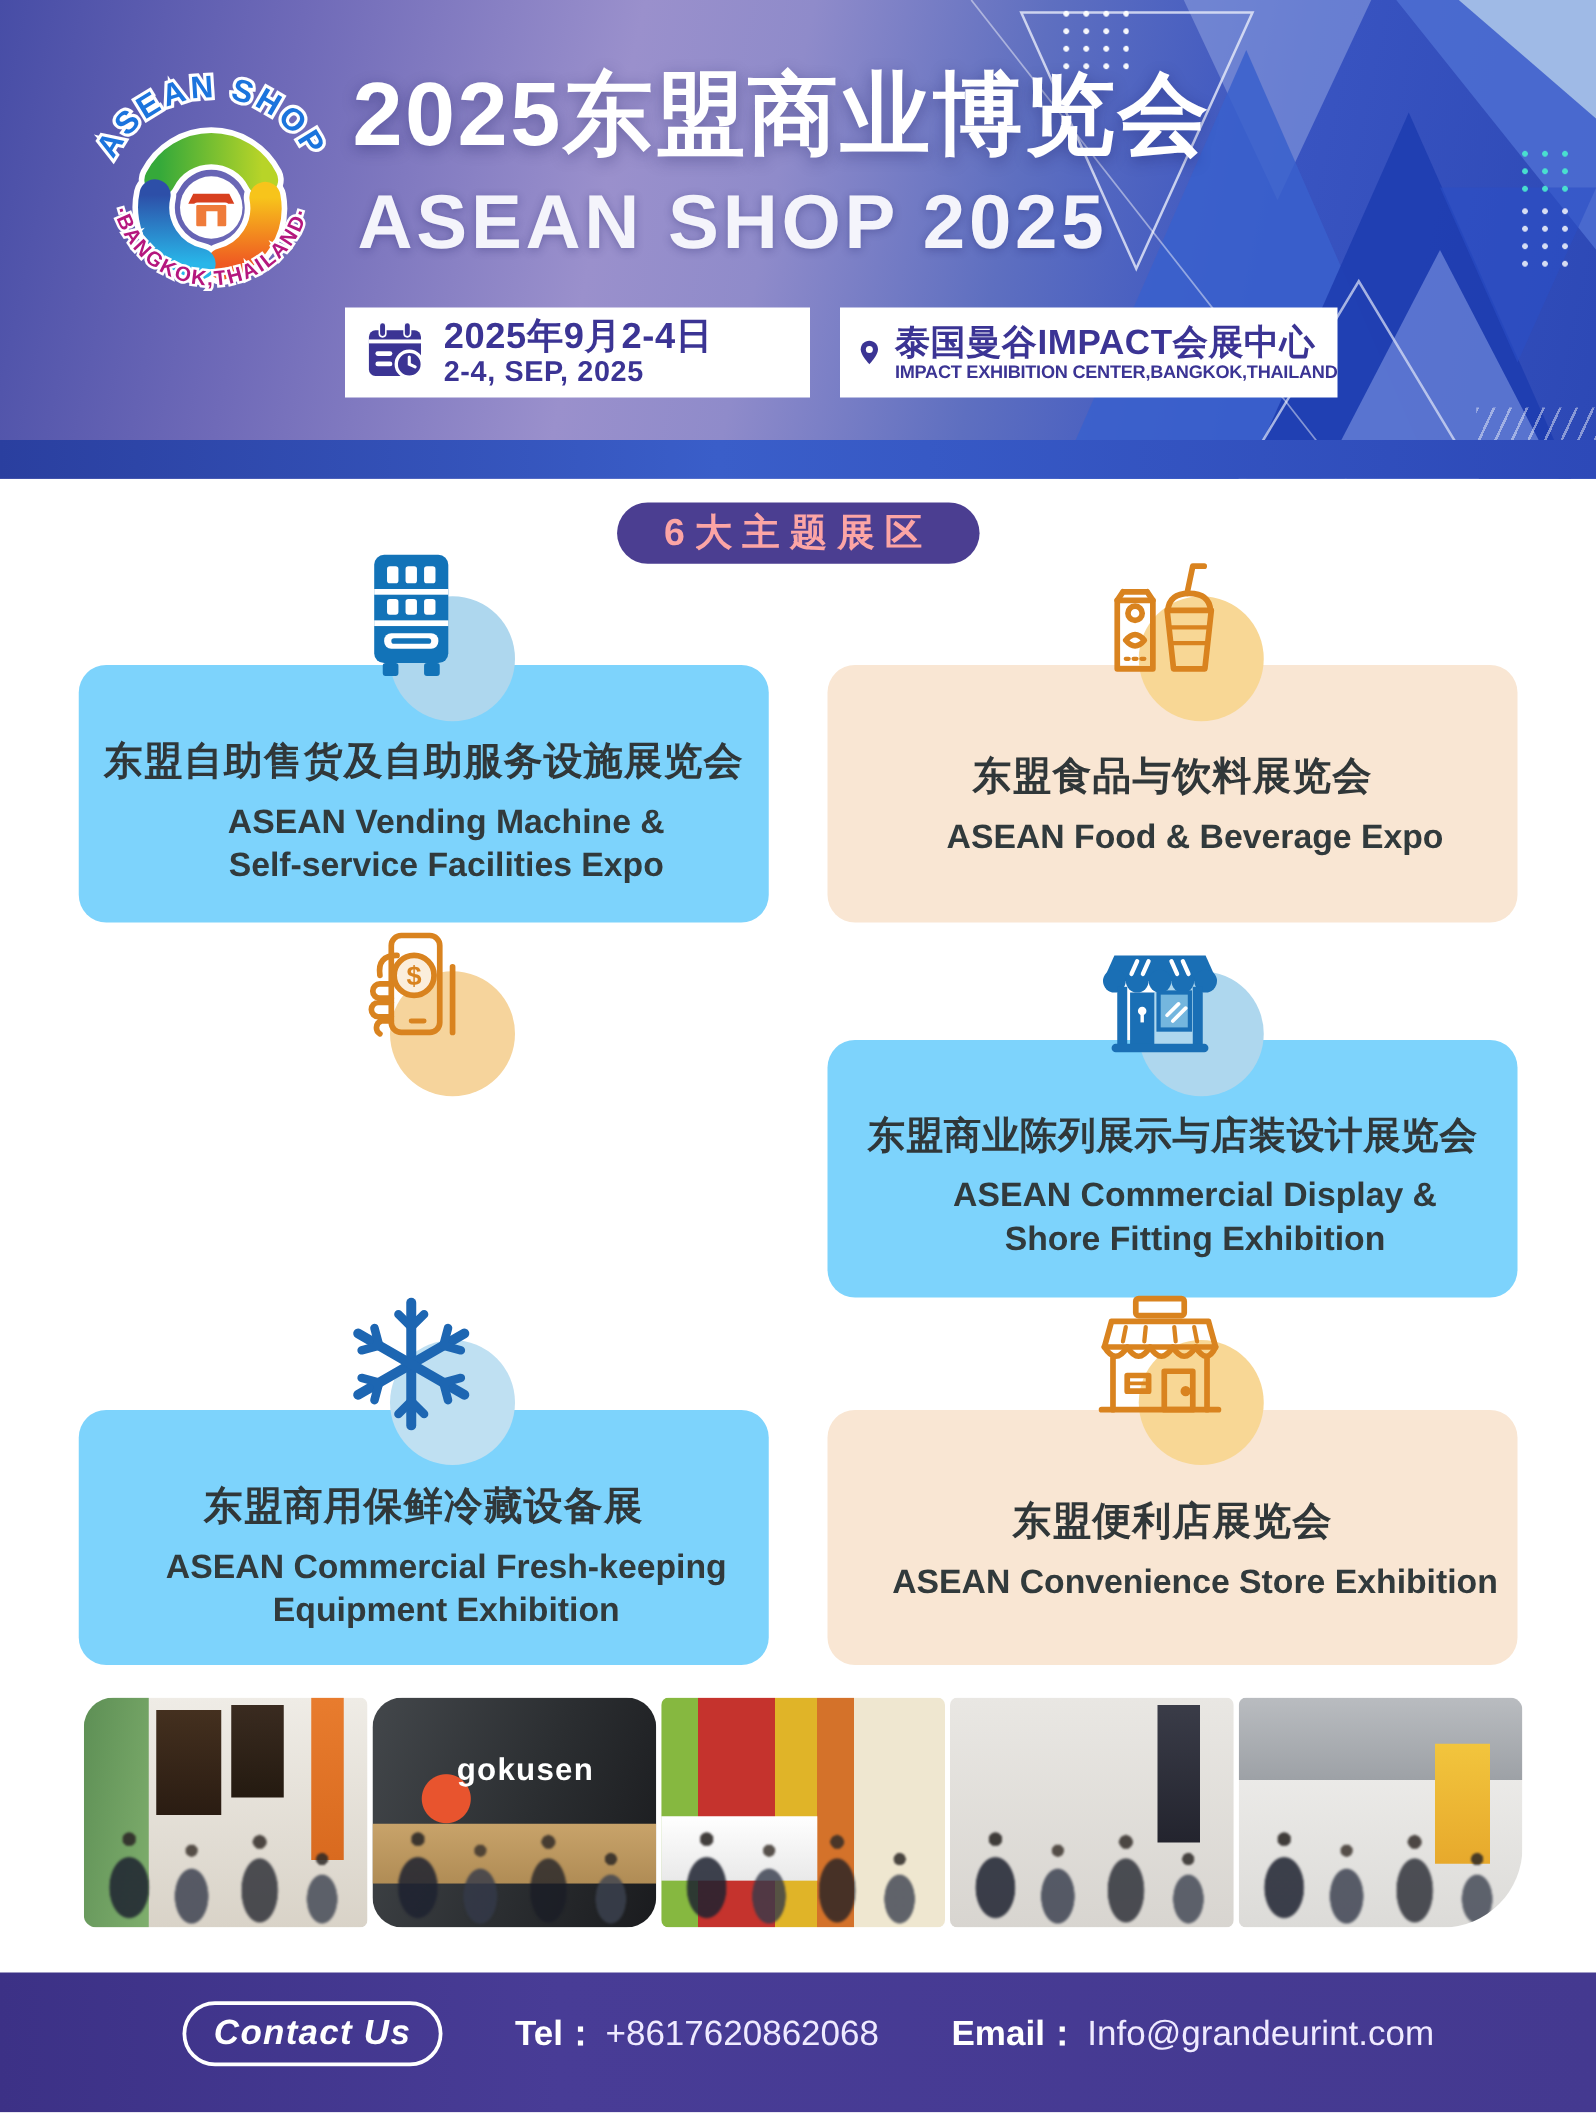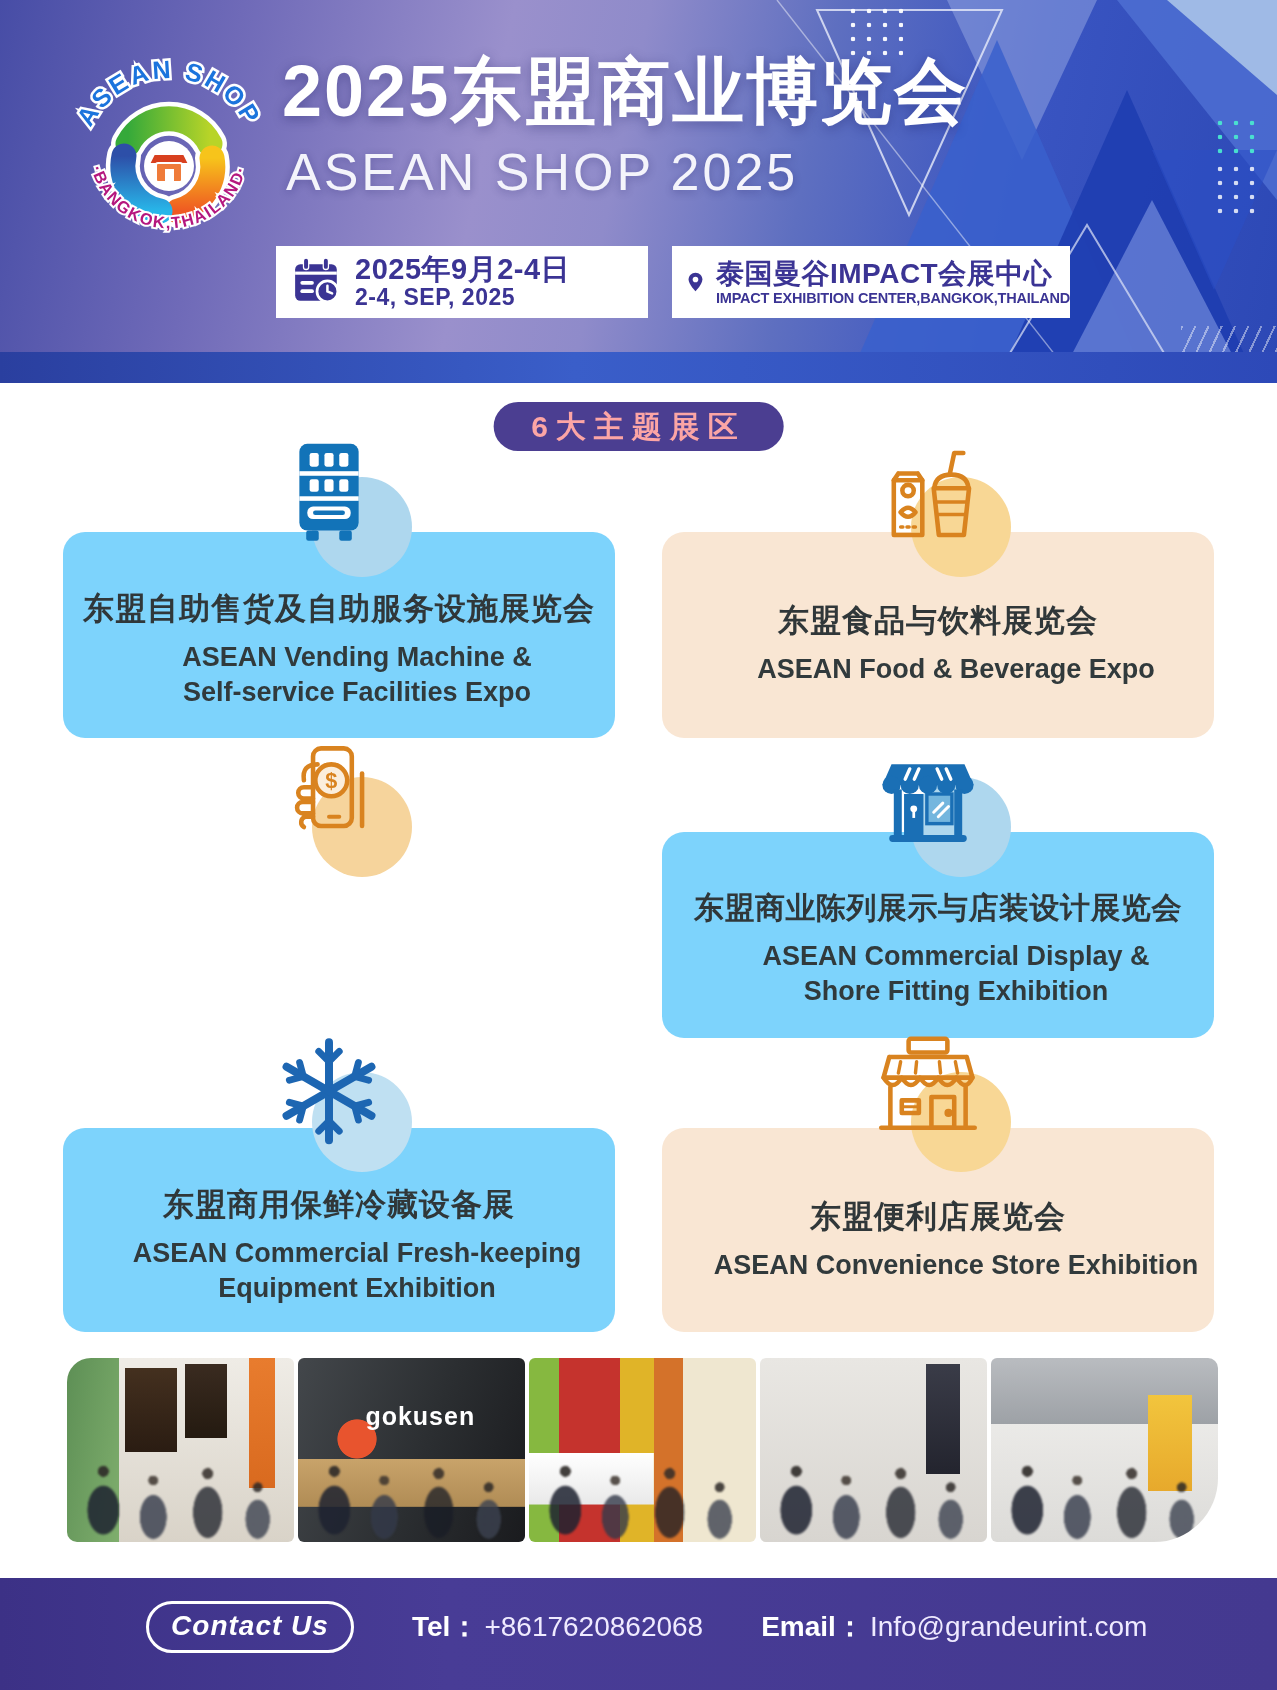--- a/index.html
+++ b/index.html
@@ -16,21 +16,21 @@
   .dots{position:absolute;background-image:radial-gradient(circle,rgba(255,255,255,.95) 2px,transparent 2.6px);
     background-size:16px 14px;}
   .dots.teal{background-image:radial-gradient(circle,rgba(73,230,207,.95) 2px,transparent 2.6px);}
   .hatch{position:absolute;right:0;top:326px;width:96px;height:50px;opacity:.55;
     background:repeating-linear-gradient(115deg,rgba(255,255,255,.8) 0 2px,transparent 2px 12px);}
 
   .logo{position:absolute;left:62px;top:46px;width:214px;height:220px;}
 
   .title-cn{position:absolute;left:282px;top:44px;color:#fff;font-size:72px;font-weight:800;
     letter-spacing:2px;white-space:nowrap;text-shadow:0 3px 12px rgba(20,20,90,.35);}
-  .title-en{position:absolute;left:286px;top:142px;color:#f4f4fb;font-size:52px;font-weight:400;
+  .title-en{position:absolute;left:286px;top:142px;color:#f4f4fb;font-size:61px;font-weight:700;
     letter-spacing:3px;white-space:nowrap;text-shadow:0 2px 8px rgba(20,20,90,.3);}
 
   .badge{position:absolute;top:246px;height:72px;background:#ffffff;display:flex;align-items:center;
     gap:13px;padding-left:16px;box-sizing:border-box;}
   .badge-date{left:276px;width:372px;}
   .badge-venue{left:672px;width:398px;}
   .badge .txt{display:flex;flex-direction:column;justify-content:center;line-height:1.12;}
   .ind{color:#3b3494;}
   .date-l1{font-size:29px;font-weight:800;letter-spacing:.5px;}
   .date-l2{font-size:23px;font-weight:700;letter-spacing:.5px;}
@@ -83,21 +83,21 @@
      radial-gradient(circle 8px at 84% 52%, rgba(44,40,38,.85) 60%, transparent 62%);}
   .p1{background:
      linear-gradient(#44301f,#2a1c12) 58px 10px/52px 84px no-repeat,
      linear-gradient(#3a2b20,#241a10) 118px 6px/42px 74px no-repeat,
      linear-gradient(#e87c2e,#d96a1f) 182px 0/26px 130px no-repeat,
      linear-gradient(100deg,#5d8f55,#7fae6d) 0 0/52px 100% no-repeat,
      linear-gradient(#efece6,#d9d3c8);}
   .p2{background:
      radial-gradient(circle 20px at 26% 44%, #e8542e 96%, transparent 100%),
      linear-gradient(#c8a36a,#b08c55) 0 74%/100% 26% no-repeat,
-     linear-gradient(110deg,#43474b,#2b2e31 55%,#1a1b1e);}
+     linear-gradient(110deg,#43474b,#2b2e31 55%,#1a1b1e); border-radius: 24px;}
   .p3{background:
      linear-gradient(#ffffff,#e9e9e9) 0 72%/55% 28% no-repeat,
      linear-gradient(90deg,#86b840 0 13%,#c5332d 13% 40%,#e0b428 40% 55%,#d4722a 55% 68%,#efe7d0 68% 100%);}
   .p4{background:
      linear-gradient(#3a3c48,#23242e) 86% 8%/34px 110px no-repeat,
      linear-gradient(#e9e7e3,#d8d5d0);}
   .p5{background:
      linear-gradient(#f2c53d,#e7a92c) 86% 42%/44px 96px no-repeat,
      linear-gradient(#b9bcc0,#9da1a6) 0 0/100% 36% no-repeat,
      linear-gradient(#f3f2f0,#dcdbd8);}

